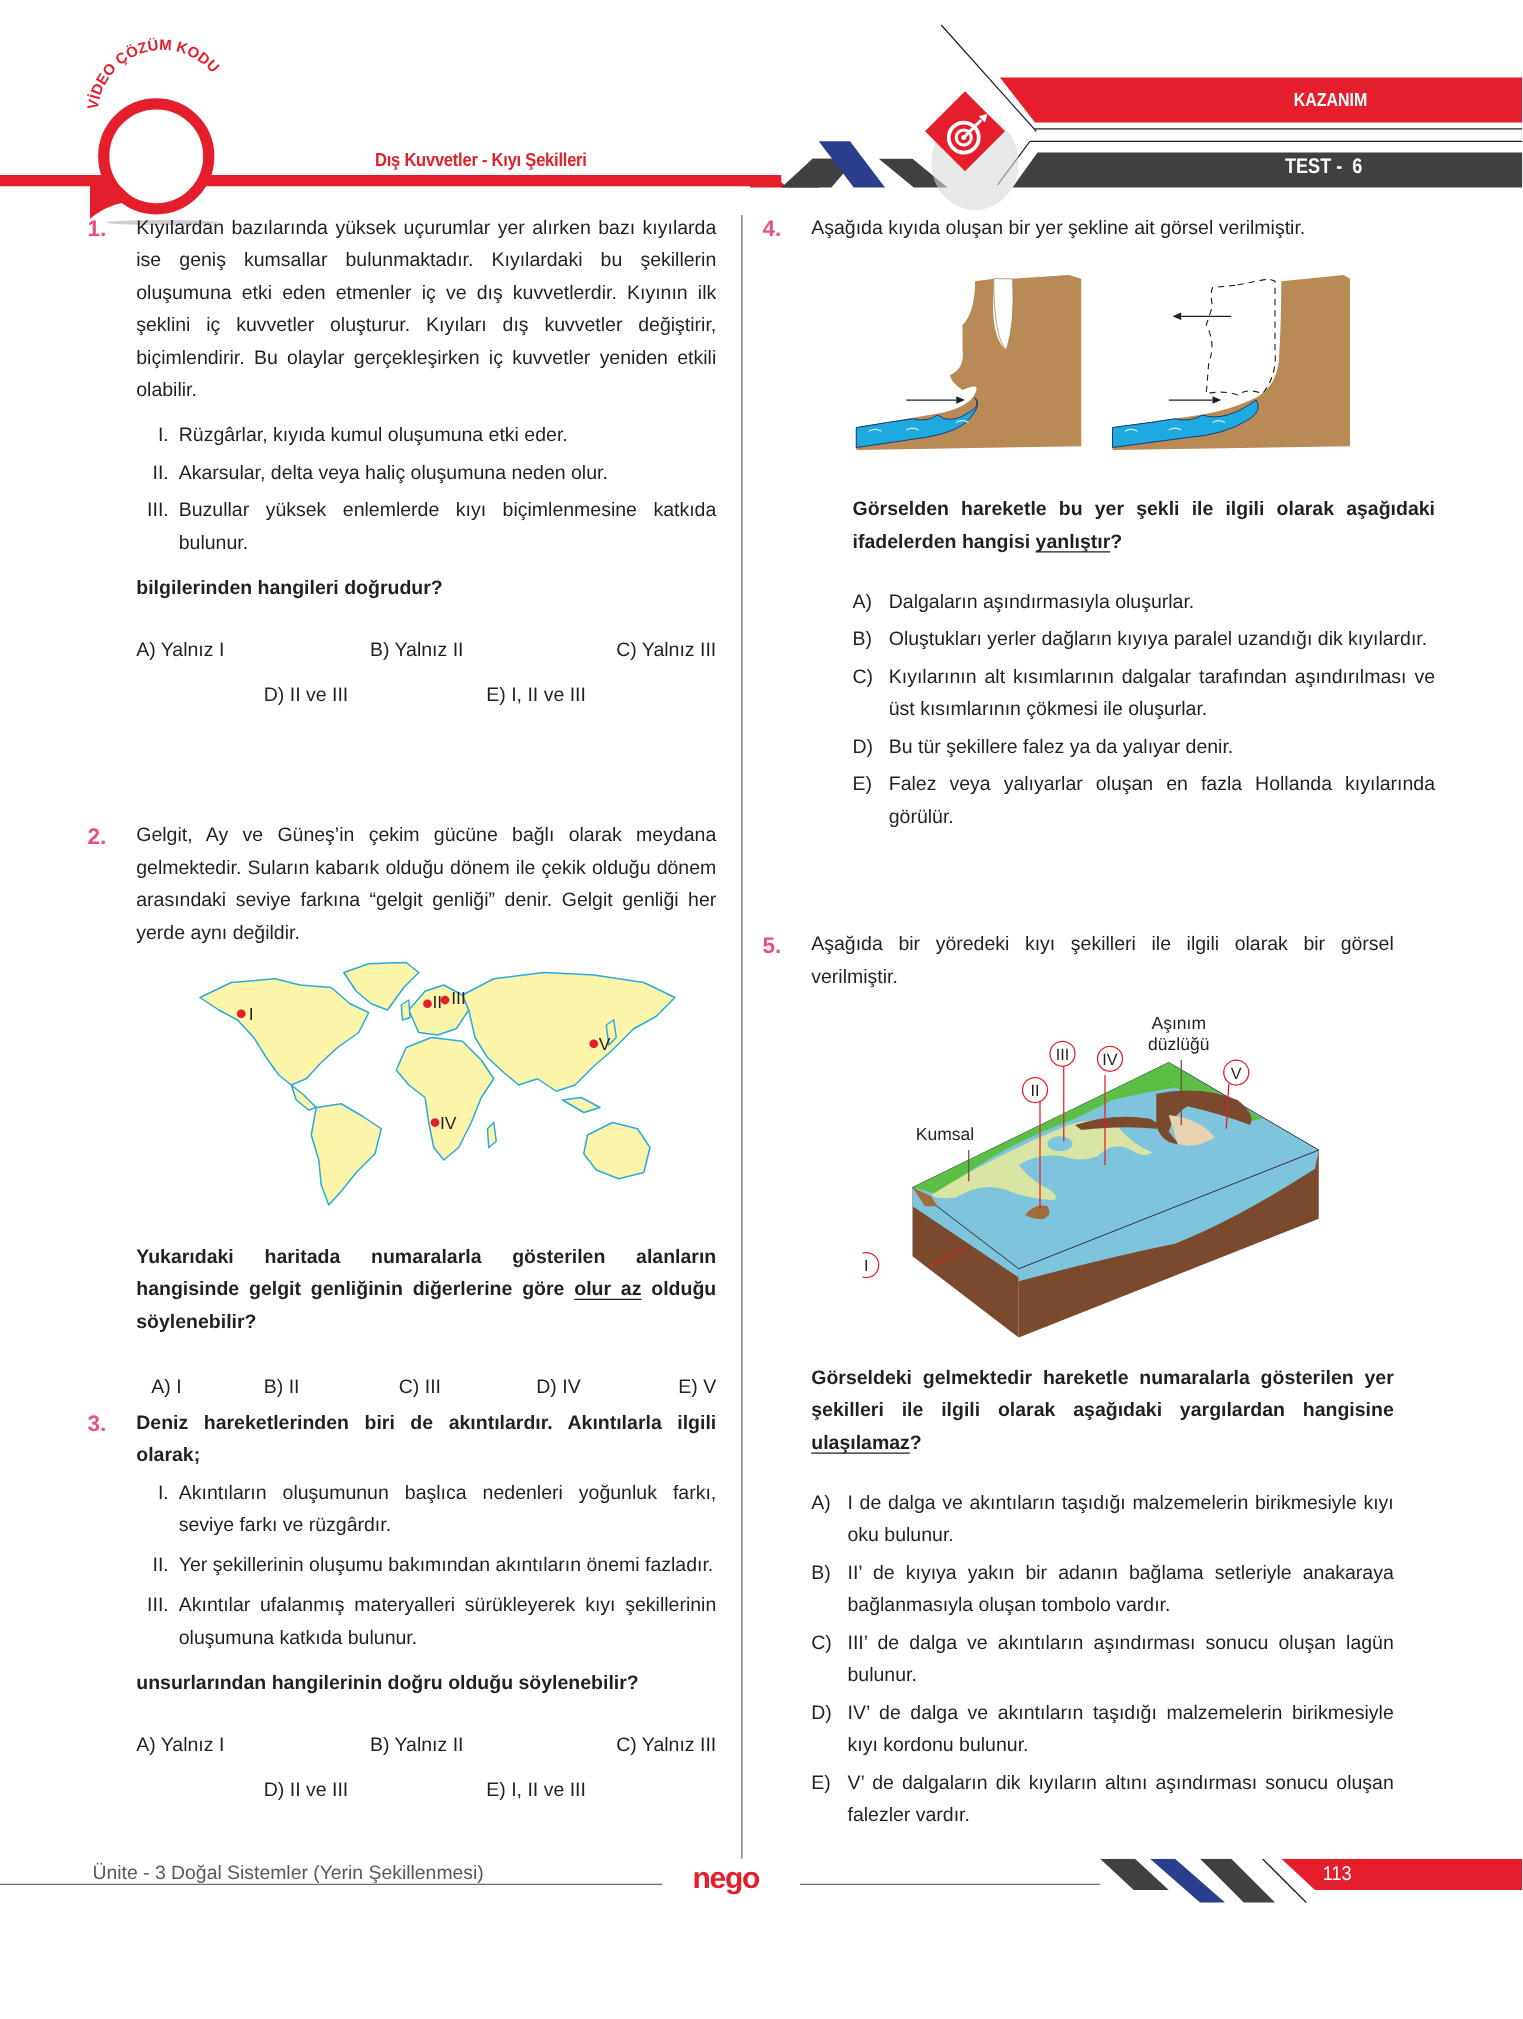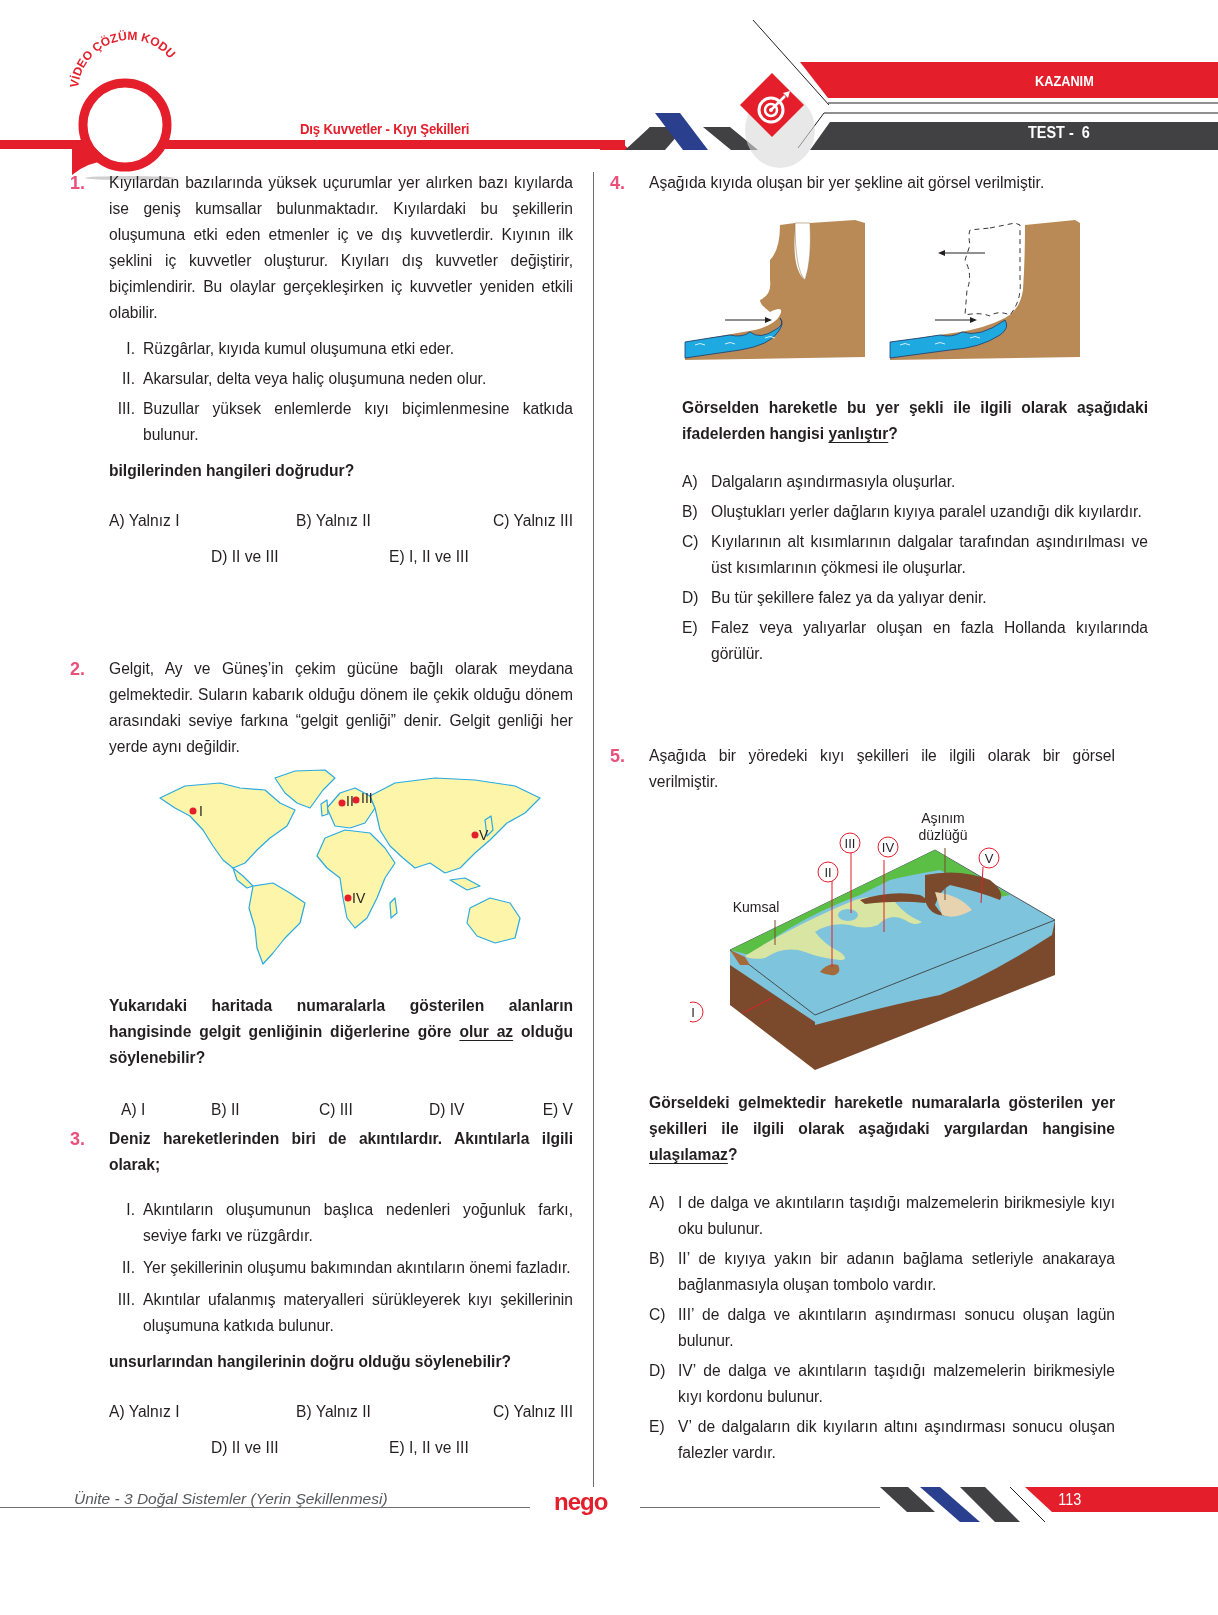--- a/index.html
+++ b/index.html
@@ -26,21 +26,21 @@
   .roman .rt { flex: 1; text-align: justify; }
   .opt { display: flex; margin-bottom: 4px; }
   .opt .ol { width: 29px; flex-shrink: 0; }
   .opt .ot { flex: 1; text-align: justify; }
   .opts-row { position: relative; height: 26px; }
   .opts-row span { position: absolute; top: 0; white-space: nowrap; }
 
   
   .ftr-line-l { position: absolute; left: 0; top: 1507px; width: 530px; height: 1px; background: #6d6e71; }
   .ftr-line-r { position: absolute; left: 640px; top: 1507px; width: 240px; height: 1px; background: #6d6e71; }
-  .ftr-unit { position: absolute; left: 74px; top: 1490px; font-style: italic; font-size: 15.5px; color: #58595b; }
+  .ftr-unit { position: absolute; left: 74px; top: 1490px; font-size: 15.5px; color: #58595b; }
   .ftr-logo { position: absolute; left: 552px; top: 1486px; width: 64px; height: 30px; }
   .ftr-deco { position: absolute; left: 880px; top: 1487px; width: 338px; height: 40px; }
   .page-num { position: absolute; left: 1057px; top: 1491px; color: #fff; font-size: 16px; transform: scaleX(0.9); }
 </style>
 </head>
 <body>
 
 <div class="hdr-redline"></div>
 
 <svg class="video-badge" viewBox="0 0 150 150">
@@ -177,21 +177,21 @@
       <span style="left:210px;">C) III</span>
       <span style="left:320px;">D) IV</span>
       <span style="right:0;">E) V</span>
     </div>
   </div>
 </div>
 
 <div class="q" style="left:70px; top:1126px; width:503px;">
   <div class="qnum">3.</div>
   <div class="qbody">
-    <p class="bold" style="margin-bottom:19px;">Deniz hareketlerinden biri de akıntılardır. Akıntılarla ilgili olarak;</p>
+    <p class="bold" style="margin-bottom:4px;">Deniz hareketlerinden biri de akıntılardır. Akıntılarla ilgili olarak;</p>
     <div class="roman" style="margin-bottom:6px;">
       <span class="rn">I.</span>
       <span class="rt">Akıntıların oluşumunun başlıca nedenleri yoğunluk farkı, seviye farkı ve rüzgârdır.</span>
     </div>
     <div class="roman" style="margin-bottom:6px;">
       <span class="rn">II.</span>
       <span class="rt">Yer şekillerinin oluşumu bakımından akıntıların önemi fazladır.</span>
     </div>
     <div class="roman" style="margin-bottom:10px;">
       <span class="rn">III.</span>

